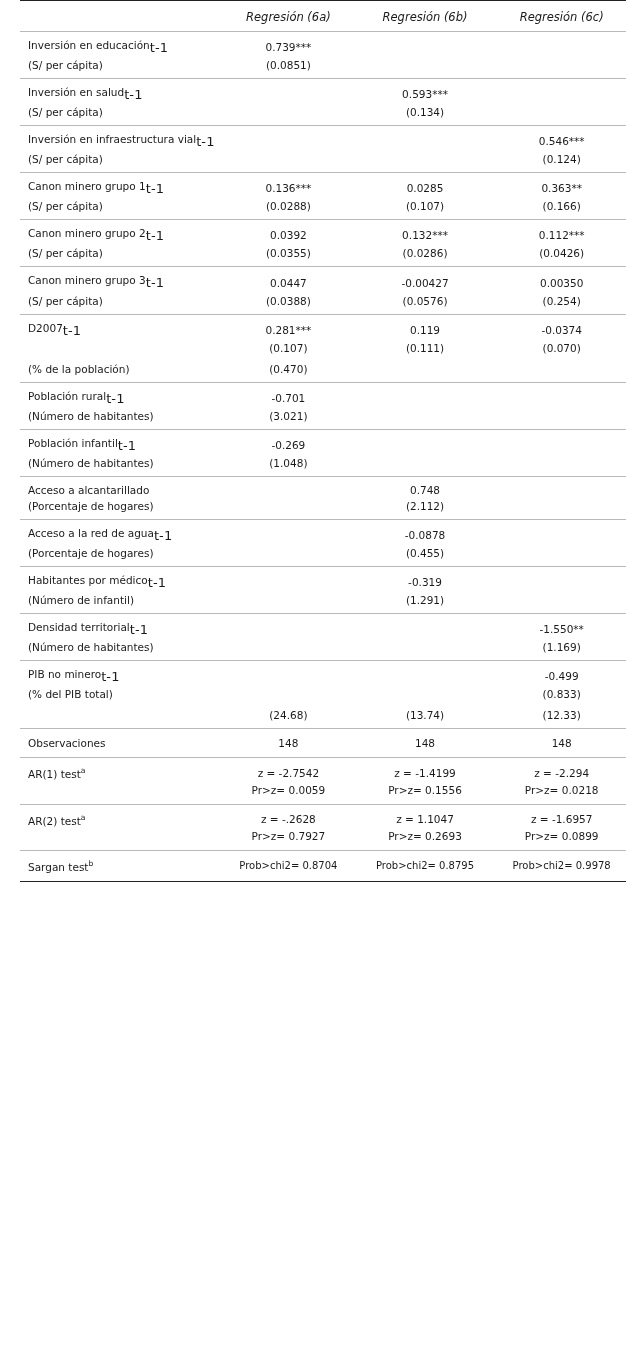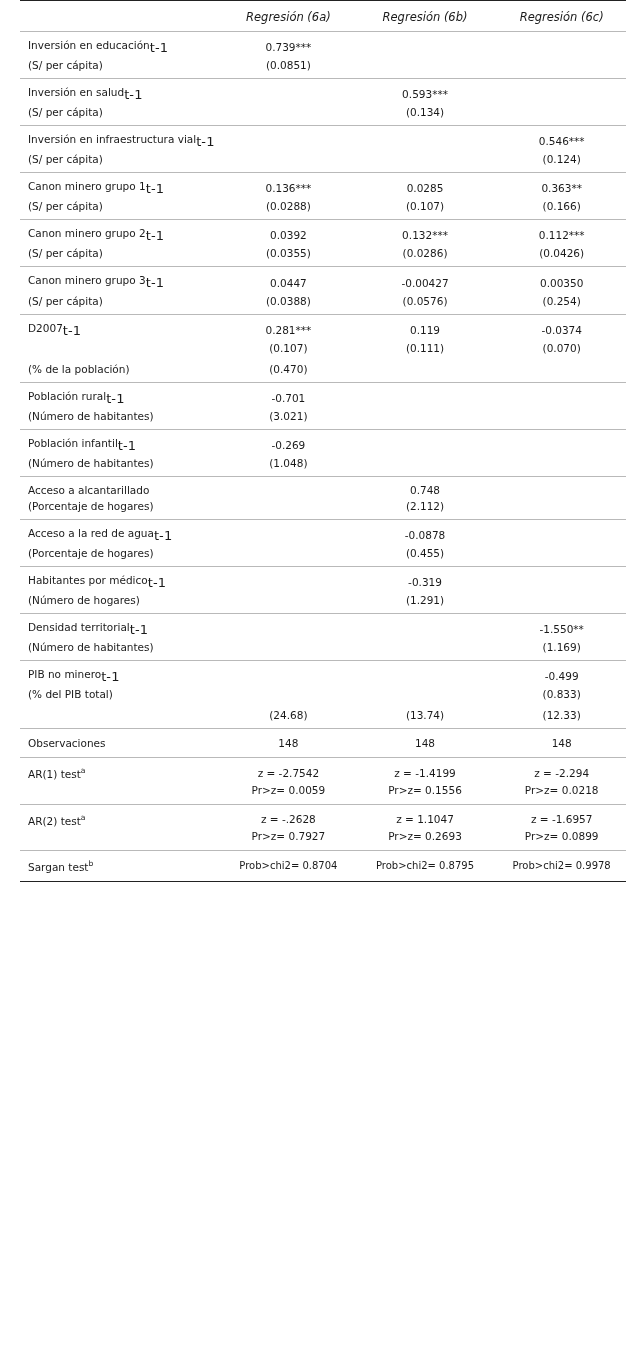--- a/index.html
+++ b/index.html
@@ -237,21 +237,21 @@
           <td class="num">(0.455)</td>
           <td class="num"></td>
         </tr>
         <tr class="row-main sep-above">
           <td class="var-col">Habitantes por médico<span class="sub">t-1</span></td>
           <td class="num"></td>
           <td class="num">-0.319</td>
           <td class="num"></td>
         </tr>
         <tr class="row-se">
-          <td class="var-col lbl-small">(Número de hogares)</td>
+          <td class="var-col lbl-small">(Número de infantil)</td>
           <td class="num"></td>
           <td class="num">(1.291)</td>
           <td class="num"></td>
         </tr>
         <tr class="row-main sep-above">
           <td class="var-col">Densidad territorial<span class="sub">t-1</span></td>
           <td class="num"></td>
           <td class="num"></td>
           <td class="num">-1.550**</td>
         </tr>

